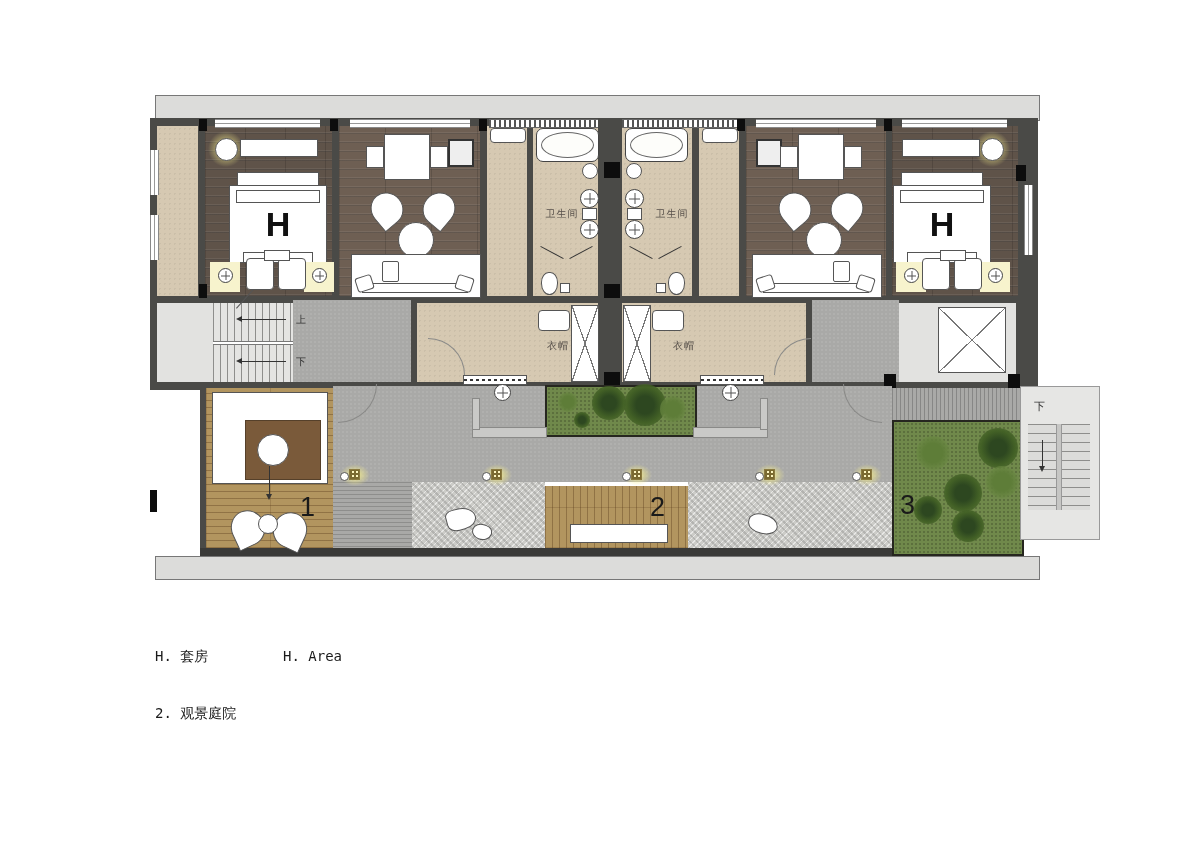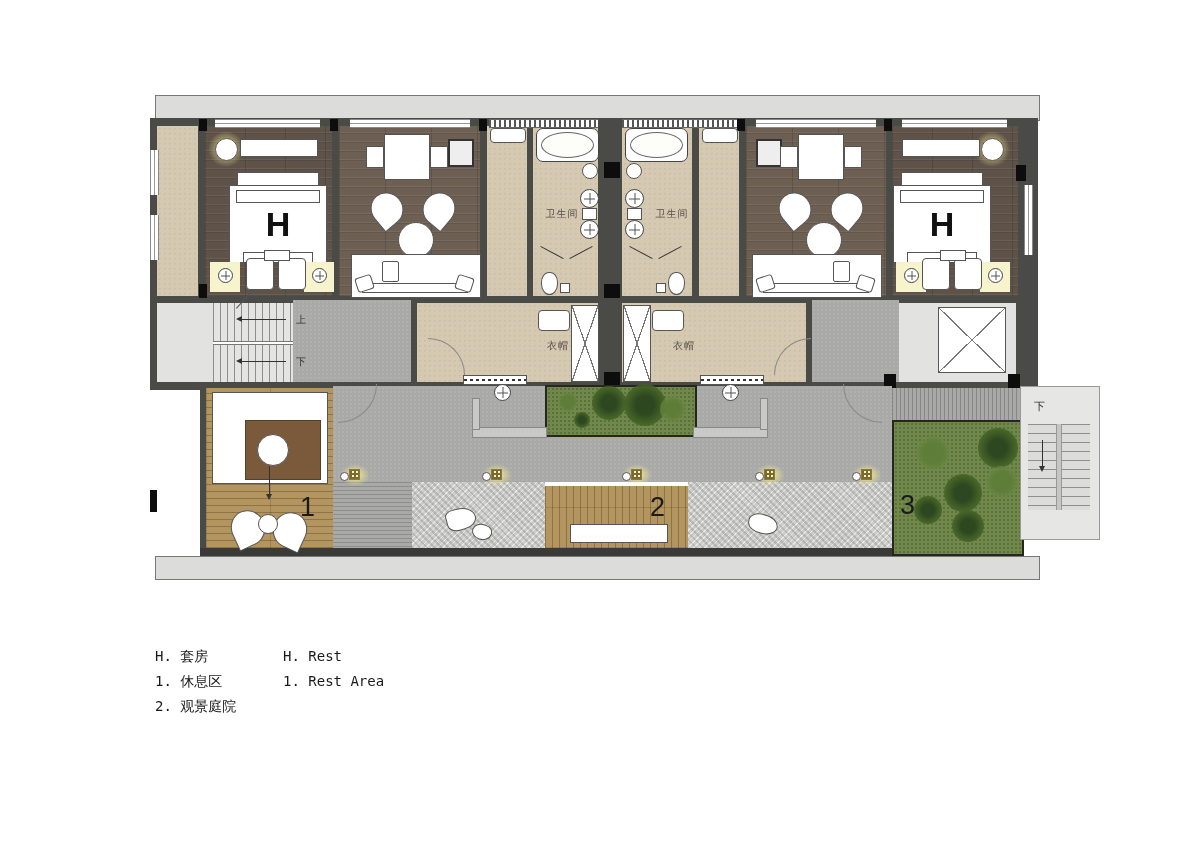--- a/index.html
+++ b/index.html
@@ -290,18 +290,17 @@
   <div class="abs nmark" style="left:900px;top:490px;">3</div>
 
   <div class="abs" style="left:1020px;top:386px;width:78px;height:152px;background:#e6e6e4;border:1px solid #999;"></div>
   <div class="abs hsteps" style="left:1028px;top:424px;width:62px;height:86px;background-color:#dcdcda;"></div>
   <div class="abs" style="left:1056px;top:424px;width:4px;height:86px;background:#c6c6c4;border-left:1px solid #999;border-right:1px solid #999;"></div>
   <div class="abs slabel" style="left:1034px;top:400px;font-size:11px;">下</div>
   <div class="abs aline" style="left:1042px;top:440px;width:1px;height:26px;"></div>
   <div class="abs tri-d" style="left:1039px;top:466px;"></div>
 
   <div class="abs" style="left:155px;top:644px;width:400px;">
-    <div class="legend" style="display:flex;"><span style="width:128px;">H. 套房</span><span>H. Rest</span></div>
-    <div class="legend" style="display:flex;"><span style="width:128px;">1. 休息区</span><span>1. Rest Area</span></div>
-    <div class="legend" style="display:flex;"><span style="width:128px;">2. 观景庭院</span></div>
+    <div class="legend" style="display:flex;"><span style="width:128px;">H. 套房</span><span>H. Area</span></div>
+    <div class="legend" style="display:flex;"><span style="width:128px;margin-top:32px;">2. 观景庭院</span></div>
   </div>
 
 </div>
 
 </body></html>

